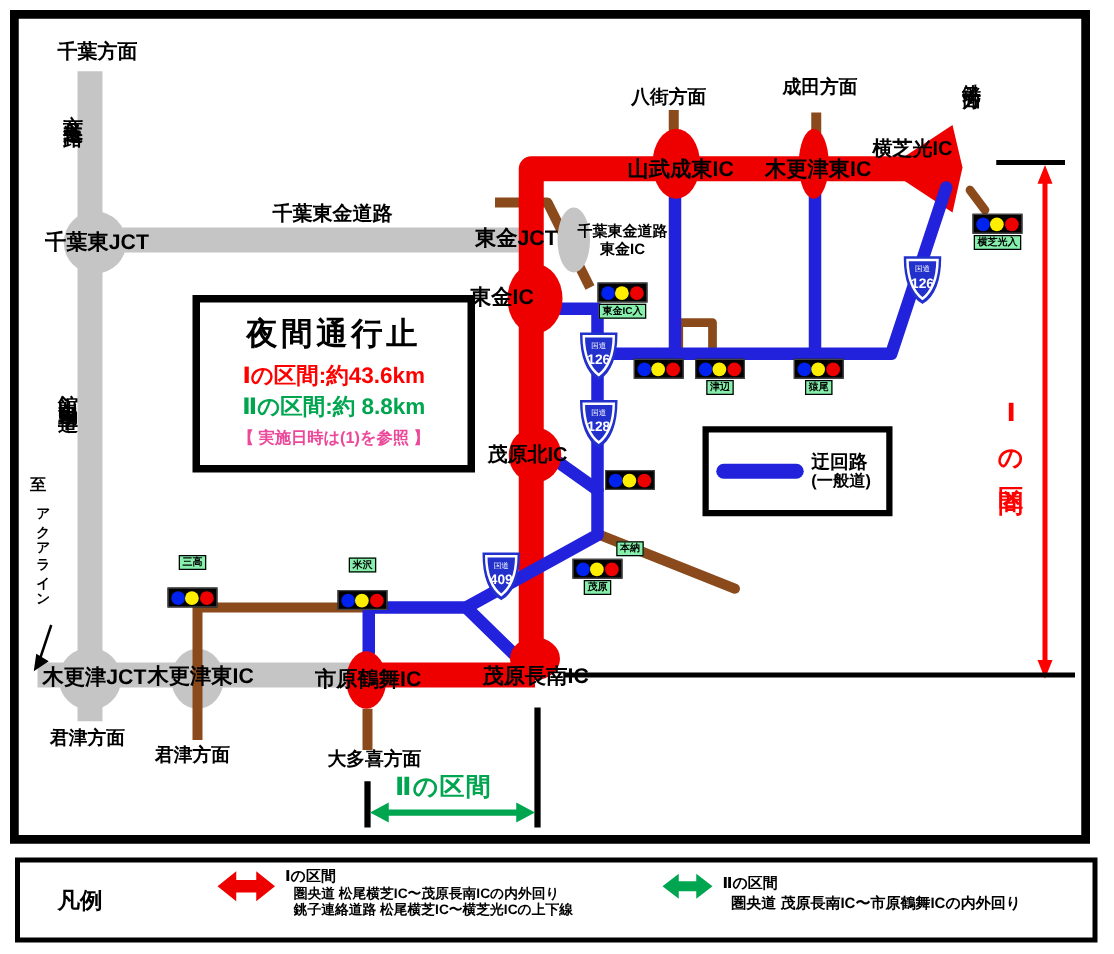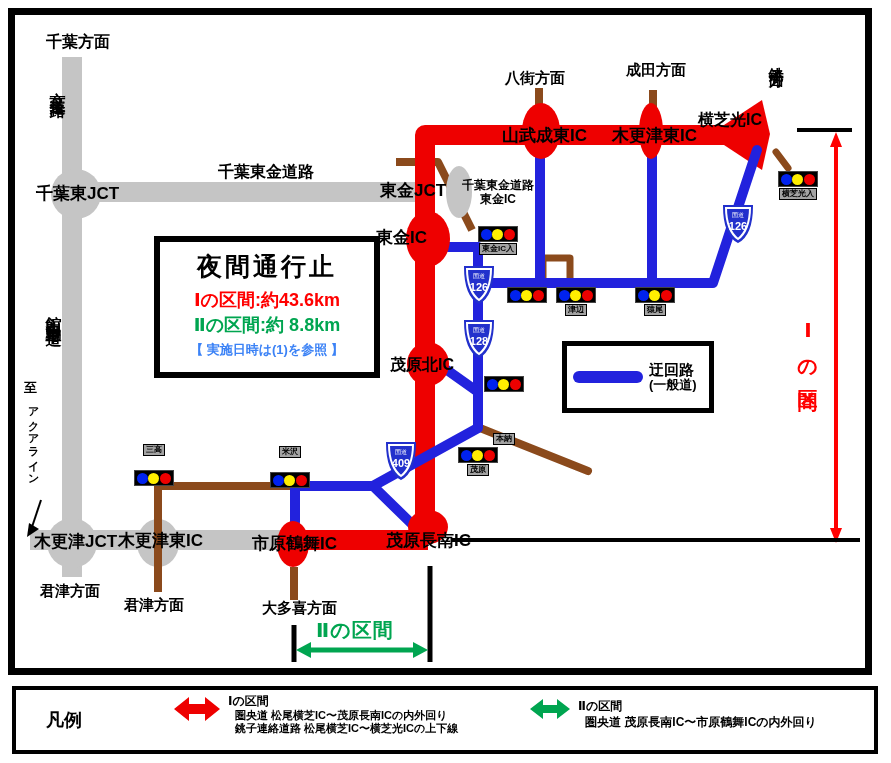--- a/index.html
+++ b/index.html
@@ -10,30 +10,30 @@
   .lbl{position:absolute;font-weight:bold;color:#000;white-space:nowrap;line-height:1.15;z-index:5;}
   .vert{writing-mode:vertical-rl;text-orientation:upright;letter-spacing:3px;}
   .red-t{color:#ff0000;}
   .green-t{color:#00a550;}
   
   .signal{position:absolute;z-index:6;display:flex;flex-direction:column;align-items:center;}
   .signal.tag-top{flex-direction:column-reverse;}
   .lamps{width:40px;height:16px;background:#000;border:1px solid #444;display:flex;align-items:center;justify-content:space-around;padding:0 2px;box-sizing:border-box;}
   .lamp{width:11px;height:11px;border-radius:50%;}
   .lamp.b{background:#0022ee}.lamp.y{background:#ffee00}.lamp.r{background:#ee0000}
-  .tag{background:#a3a3a3;border:1px solid #000;font-size:8px;font-weight:bold;line-height:10px;padding:0 2px;white-space:nowrap;margin-top:1px;color:#000;}
+  .tag{background:#86efac;border:1px solid #000;font-size:8px;font-weight:bold;line-height:10px;padding:0 2px;white-space:nowrap;margin-top:1px;color:#000;}
   .tag-top .tag{margin-top:0;margin-bottom:14px;}
   
   .shield{position:absolute;z-index:6;width:34px;height:40px;}
   
   .info-box{position:absolute;left:154px;top:236px;width:226px;height:142px;border:6px solid #000;box-sizing:border-box;background:#fff;z-index:4;text-align:center;font-weight:bold;}
   .nb-title{font-size:25px;letter-spacing:3px;margin-top:8px;color:#000;}
   .nb-l1{font-size:18px;margin-top:5px;}
   .nb-l2{font-size:18px;margin-top:1px;}
-  .nb-l3{font-size:13px;margin-top:4px;color:#3b82f6;}
+  .nb-l3{font-size:13px;margin-top:4px;color:#ec4899;}
   
   .detour-box{position:absolute;left:562px;top:341px;width:152px;height:72px;border:5px solid #000;box-sizing:border-box;background:#fff;z-index:4;display:flex;align-items:center;padding:0 6px;}
   .detour-bar{width:70px;height:12px;background:#2222dd;border-radius:6px;flex:none;}
   .detour-text{margin-left:6px;font-weight:bold;color:#000;line-height:1.15;}
   .detour-text .l1{font-size:15px;}
   .detour-text .l2{font-size:13px;}
   
   .legend-box{position:absolute;left:12px;top:686px;width:866px;height:68px;border:4px solid #000;box-sizing:border-box;background:#fff;z-index:4;}
   .legend-box .lg{position:absolute;font-weight:bold;color:#000;}
   .lg-title{left:30px;top:18px;font-size:18px;font-weight:normal;}

